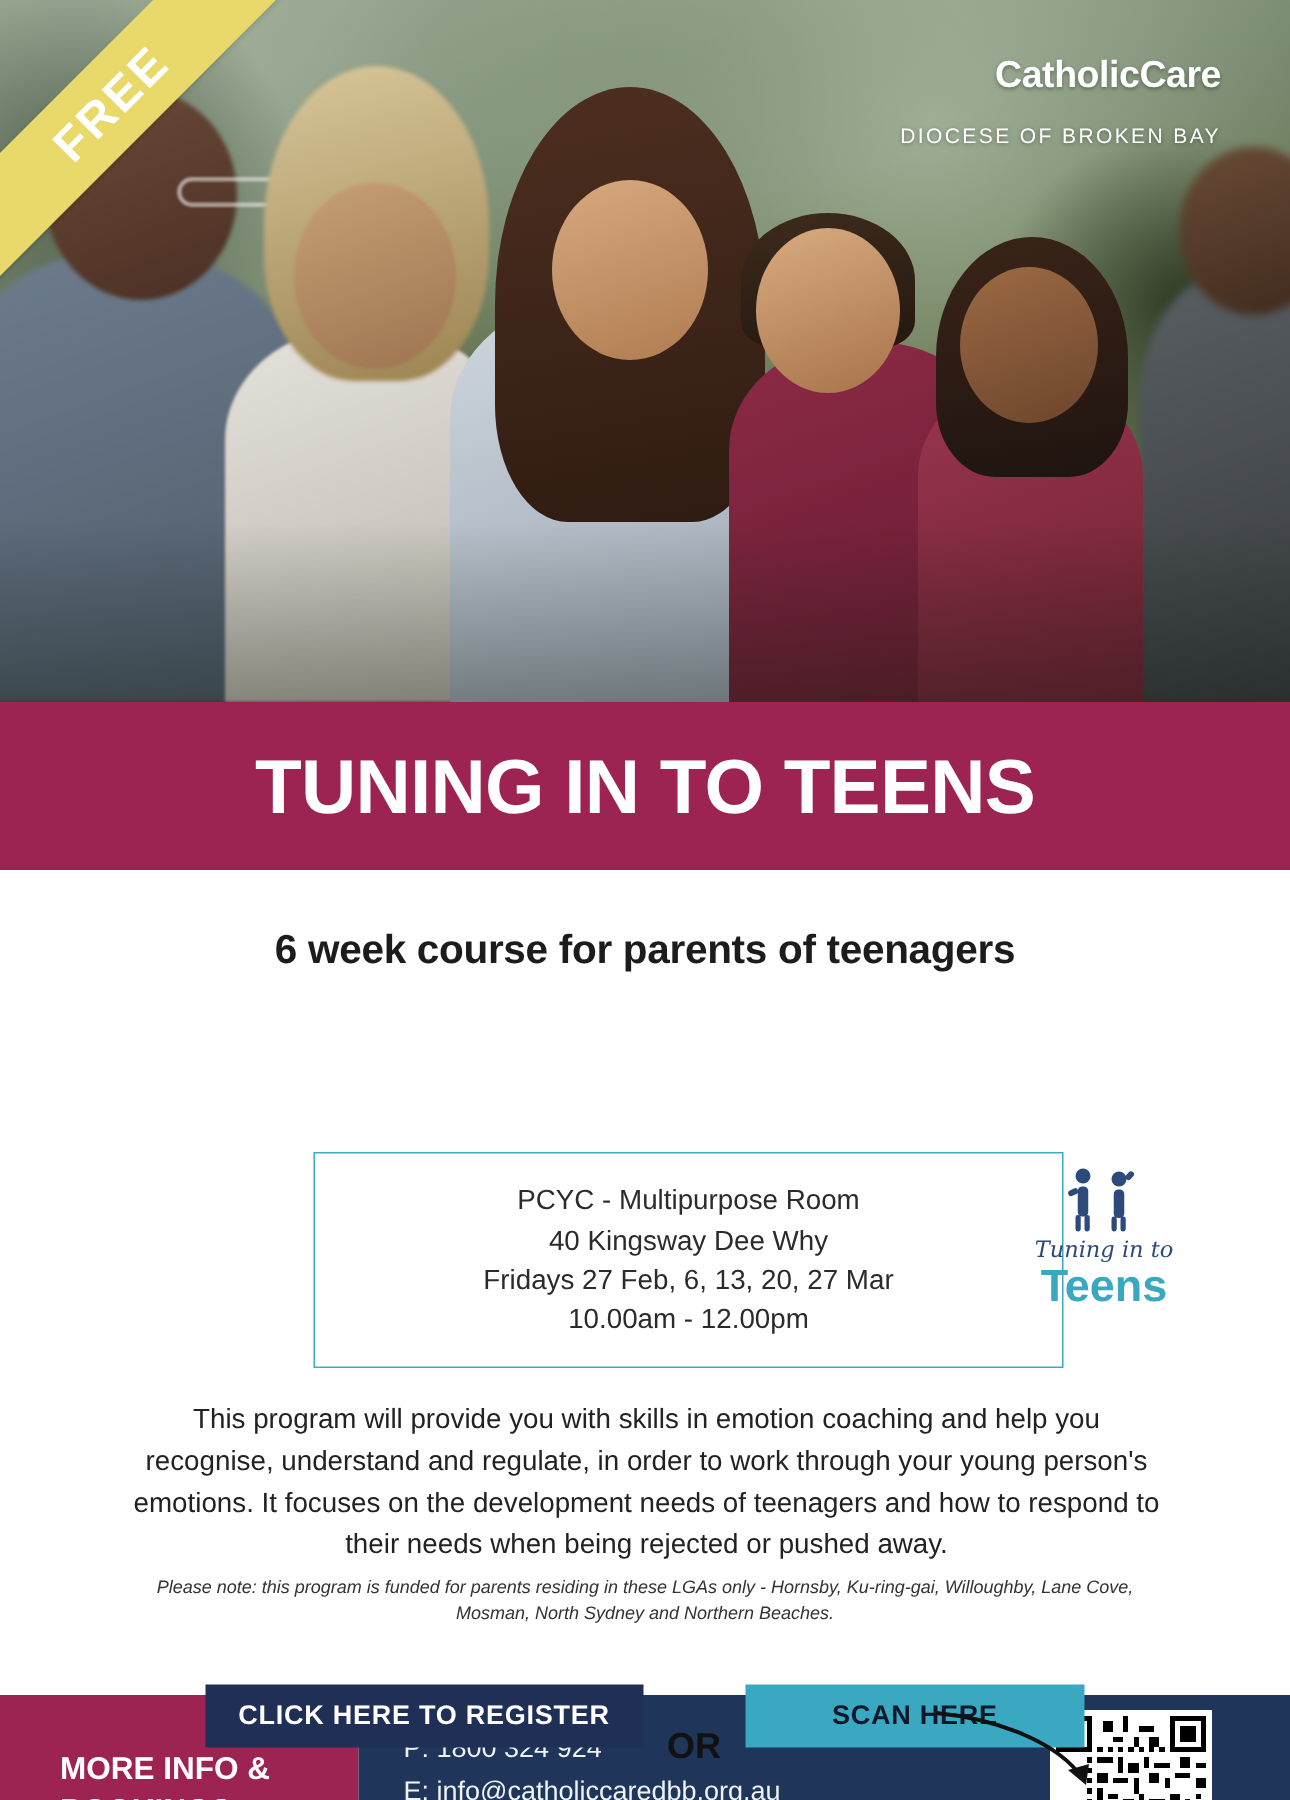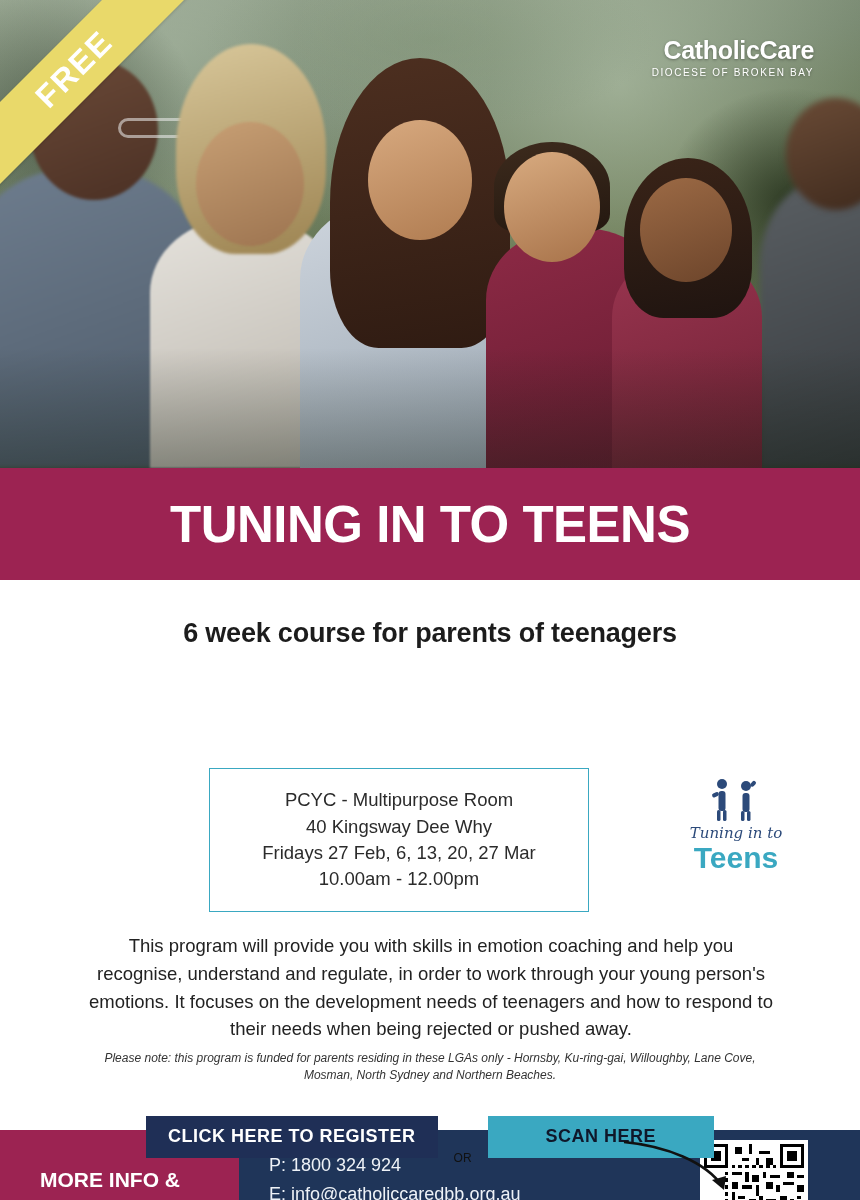--- a/index.html
+++ b/index.html
@@ -97,21 +97,21 @@
     letter-spacing: 2px;
     color: #ffffff;
   }
 
   
   .logo {
     position: absolute; top: 36px; right: 46px; text-align: right; color: #ffffff;
     text-shadow: 0 1px 3px rgba(0,0,0,0.35);
   }
   .logo-main { font-size: 25px; font-weight: bold; letter-spacing: -0.3px; }
-  .logo-sub { font-size: 10px; letter-spacing: 1.6px; margin-top: 2px; }
+  .logo-sub { font-size: 14px; letter-spacing: 1.6px; margin-top: 17px; }
 
   
   .title-band {
     width: 860px; height: 112px;
     background: #9c2352;
     color: #ffffff;
     display: flex; flex-direction: column; align-items: center; justify-content: center;
   }
   .title-main {
     font-size: 51px; font-weight: bold; letter-spacing: -0.5px; line-height: 1;
@@ -121,21 +121,21 @@
     font-size: 25.5px; font-weight: bold; letter-spacing: -0.2px; margin-top: 4px;
   }
 
   
   .body-wrap { position: relative; width: 860px; height: 550px; background: #fff; }
   .course-line {
     text-align: center; font-size: 27px; font-weight: bold; color: #1c1c1c;
     padding-top: 38px; letter-spacing: -0.2px;
   }
   .details-box {
-    position: absolute; left: 209px; top: 188px; width: 380px; height: 144px;
+    position: absolute; left: 209px; top: 188px; width: 500px; height: 144px;
     border: 1.5px solid #3aa8c1;
     display: flex; flex-direction: column; align-items: center; justify-content: center;
   }
   .details-box div {
     font-size: 18.5px; color: #2b2b2b; line-height: 1.42;
   }
 
   
   .tuning-mark {
     position: absolute; right: 58px; top: 196px; width: 132px; text-align: center;
@@ -155,21 +155,21 @@
 
   
   .cta-row {
     position: absolute; left: 0; top: 528px; width: 860px;
     display: flex; align-items: center; justify-content: center; gap: 16px;
   }
   .btn-register {
     background: #1f2f56; color: #ffffff; font-weight: bold; font-size: 18px;
     letter-spacing: 0.5px; padding: 10px 22px 11px;
   }
-  .or-text { font-size: 12px; font-weight: normal; color: #111; margin-top: 43px; }
+  .or-text { font-size: 24px; font-weight: bold; color: #111; margin-top: 43px; }
   .btn-scan {
     background: #3aa8c1; color: #0f172a; font-weight: bold; font-size: 18px;
     letter-spacing: 0.5px; padding: 10px 58px 11px;
   }
   .arrow-svg { position: absolute; right: 120px; top: 556px; }
 
   
   .footer { display: flex; width: 860px; height: 128px; }
   .footer-left {
     width: 239px; background: #9c2352; color: #ffffff;

